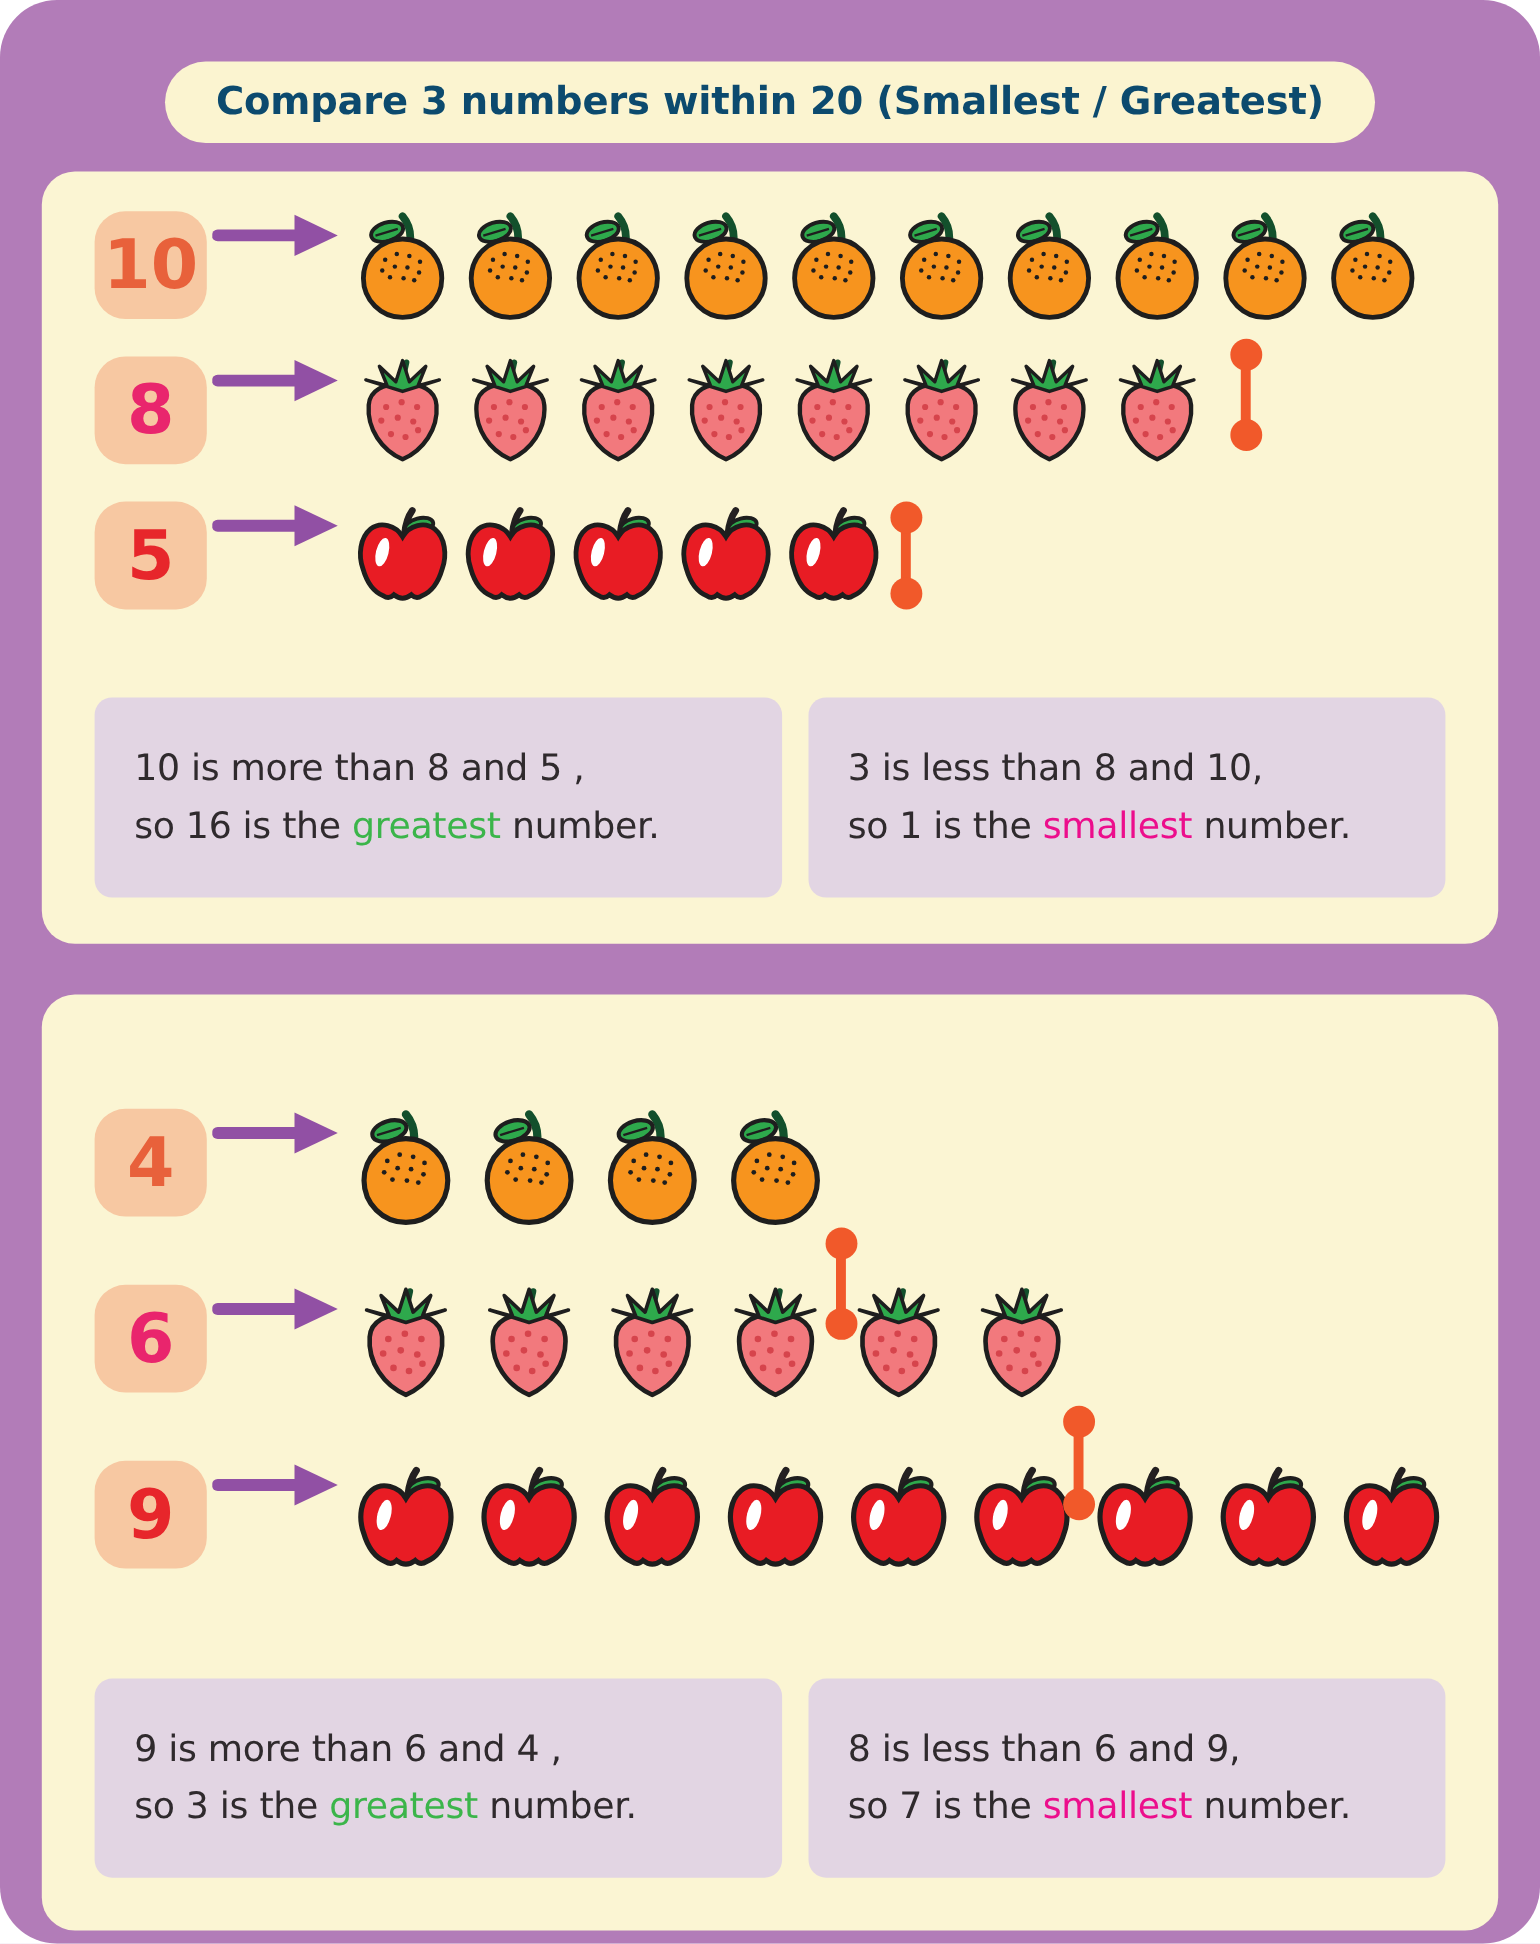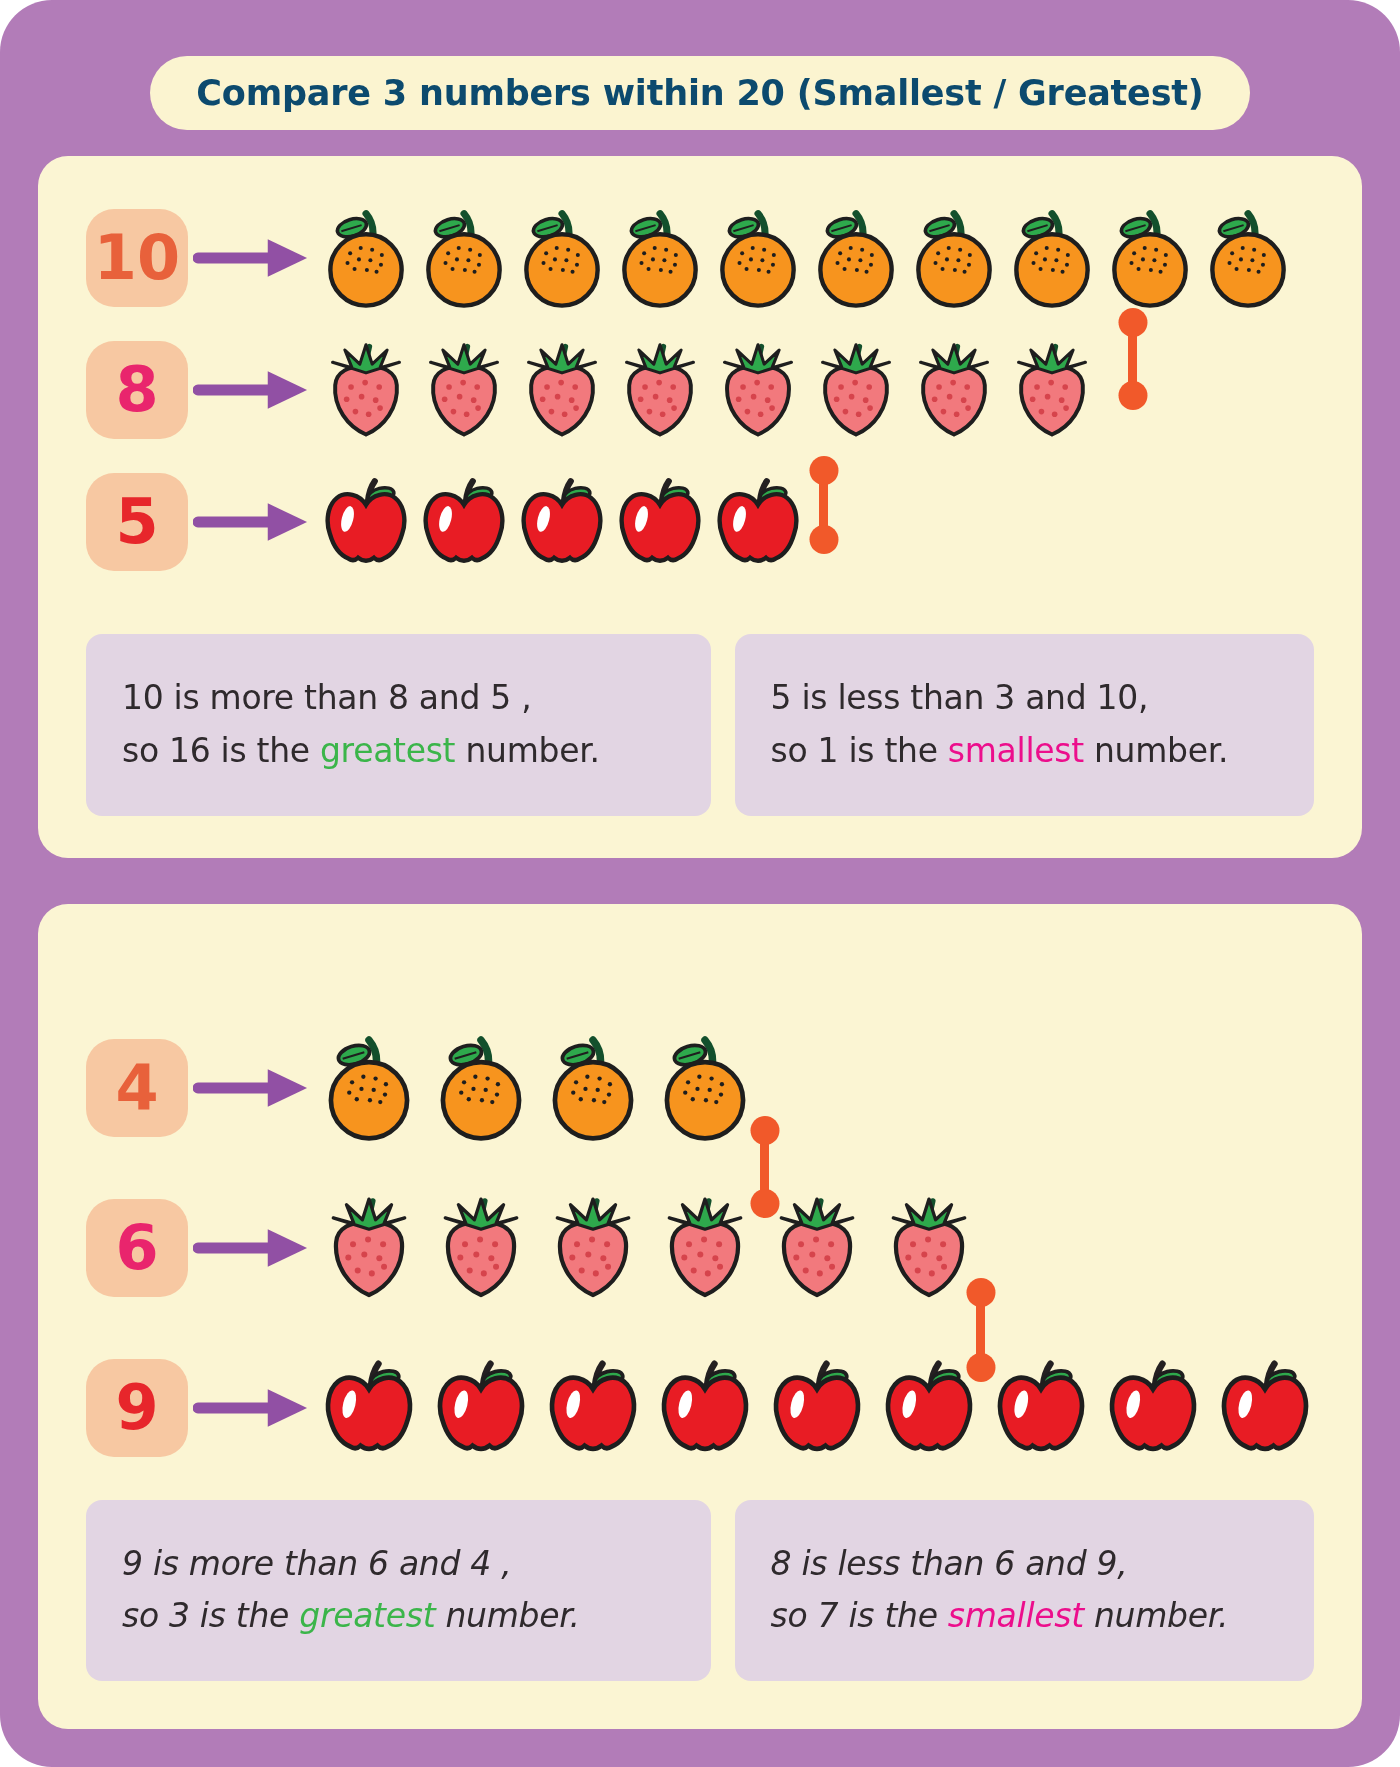--- a/index.html
+++ b/index.html
@@ -11,21 +11,21 @@
     background:#FBF4D0;border-radius:42px;padding:17px 46px;
     font-size:35px;font-weight:bold;color:#0c4a6e;letter-spacing:-0.2px;white-space:nowrap;
   }
 
   .panel{
     position:relative;margin:26px 38px 0;background:#FBF5D3;border-radius:30px;
     padding:36px 48px 42px;
   }
   .panel.p2{margin-top:46px;padding-top:104px;padding-bottom:48px;}
 
-  .fruit-row{display:flex;align-items:center;}
+  .fruit-row{display:flex;align-items:flex-start;}
   .p1 .fruit-row{height:132px;}
   .p2 .fruit-row{height:160px;}
 
   .badge{
     width:102px;height:98px;background:#F7C8A2;border-radius:28px;flex:0 0 102px;
     display:flex;align-items:center;justify-content:center;
   }
   .badge-num{font-size:62px;font-weight:bold;line-height:1;}
 
   .arrow{width:128px;flex:0 0 128px;display:flex;justify-content:center;align-items:center;}
@@ -41,21 +41,21 @@
   .connector{position:absolute;width:9px;border-radius:5px;background:#F1592A;}
   .connector::before,.connector::after{
     content:"";position:absolute;left:50%;transform:translateX(-50%);
     width:29px;height:29px;border-radius:50%;background:#F1592A;
   }
   .connector::before{top:-14px;}
   .connector::after{bottom:-14px;}
 
   .notes{display:flex;gap:24px;}
   .p1 .notes{margin-top:46px;}
-  .p2 .notes{margin-top:12px;font-style:italic;}
+  .p2 .notes{margin-top:38px;}
   .note{
     background:#E2D5E3;border-radius:16px;padding:38px 36px;
     font-size:33px;line-height:1.6;color:#2F2A2D;letter-spacing:-0.3px;
   }
   .note.left{flex:0 0 45%;}
   .note.right{flex:1;}
   .note-line{white-space:nowrap;}
   .kw{font-weight:normal;}
 </style>
 </head>
@@ -460,21 +460,21 @@
 
     <div class="connector" style="left:1090px;top:166px;height:74px;"></div>
     <div class="connector" style="left:781px;top:314px;height:70px;"></div>
 
     <div class="notes">
       <div class="note left">
         <div class="note-line"><span>10 is more than 8 and 5 ,</span></div>
         <div class="note-line"><span>so 16 is the </span><span class="kw" style="color: rgb(59, 181, 74);">greatest</span><span> number.</span></div>
       </div>
       <div class="note right">
-        <div class="note-line"><span>5 is less than 3 and 10,</span></div>
+        <div class="note-line"><span>3 is less than 8 and 10,</span></div>
         <div class="note-line"><span>so 1 is the </span><span class="kw" style="color: rgb(236, 14, 140);">smallest</span><span> number.</span></div>
       </div>
     </div>
   </section>
 
   <section class="panel p2">
     <div class="rows">
         <div class="fruit-row">
           <div class="badge">
             <span class="badge-num" style="color:#E8613B">4</span>

